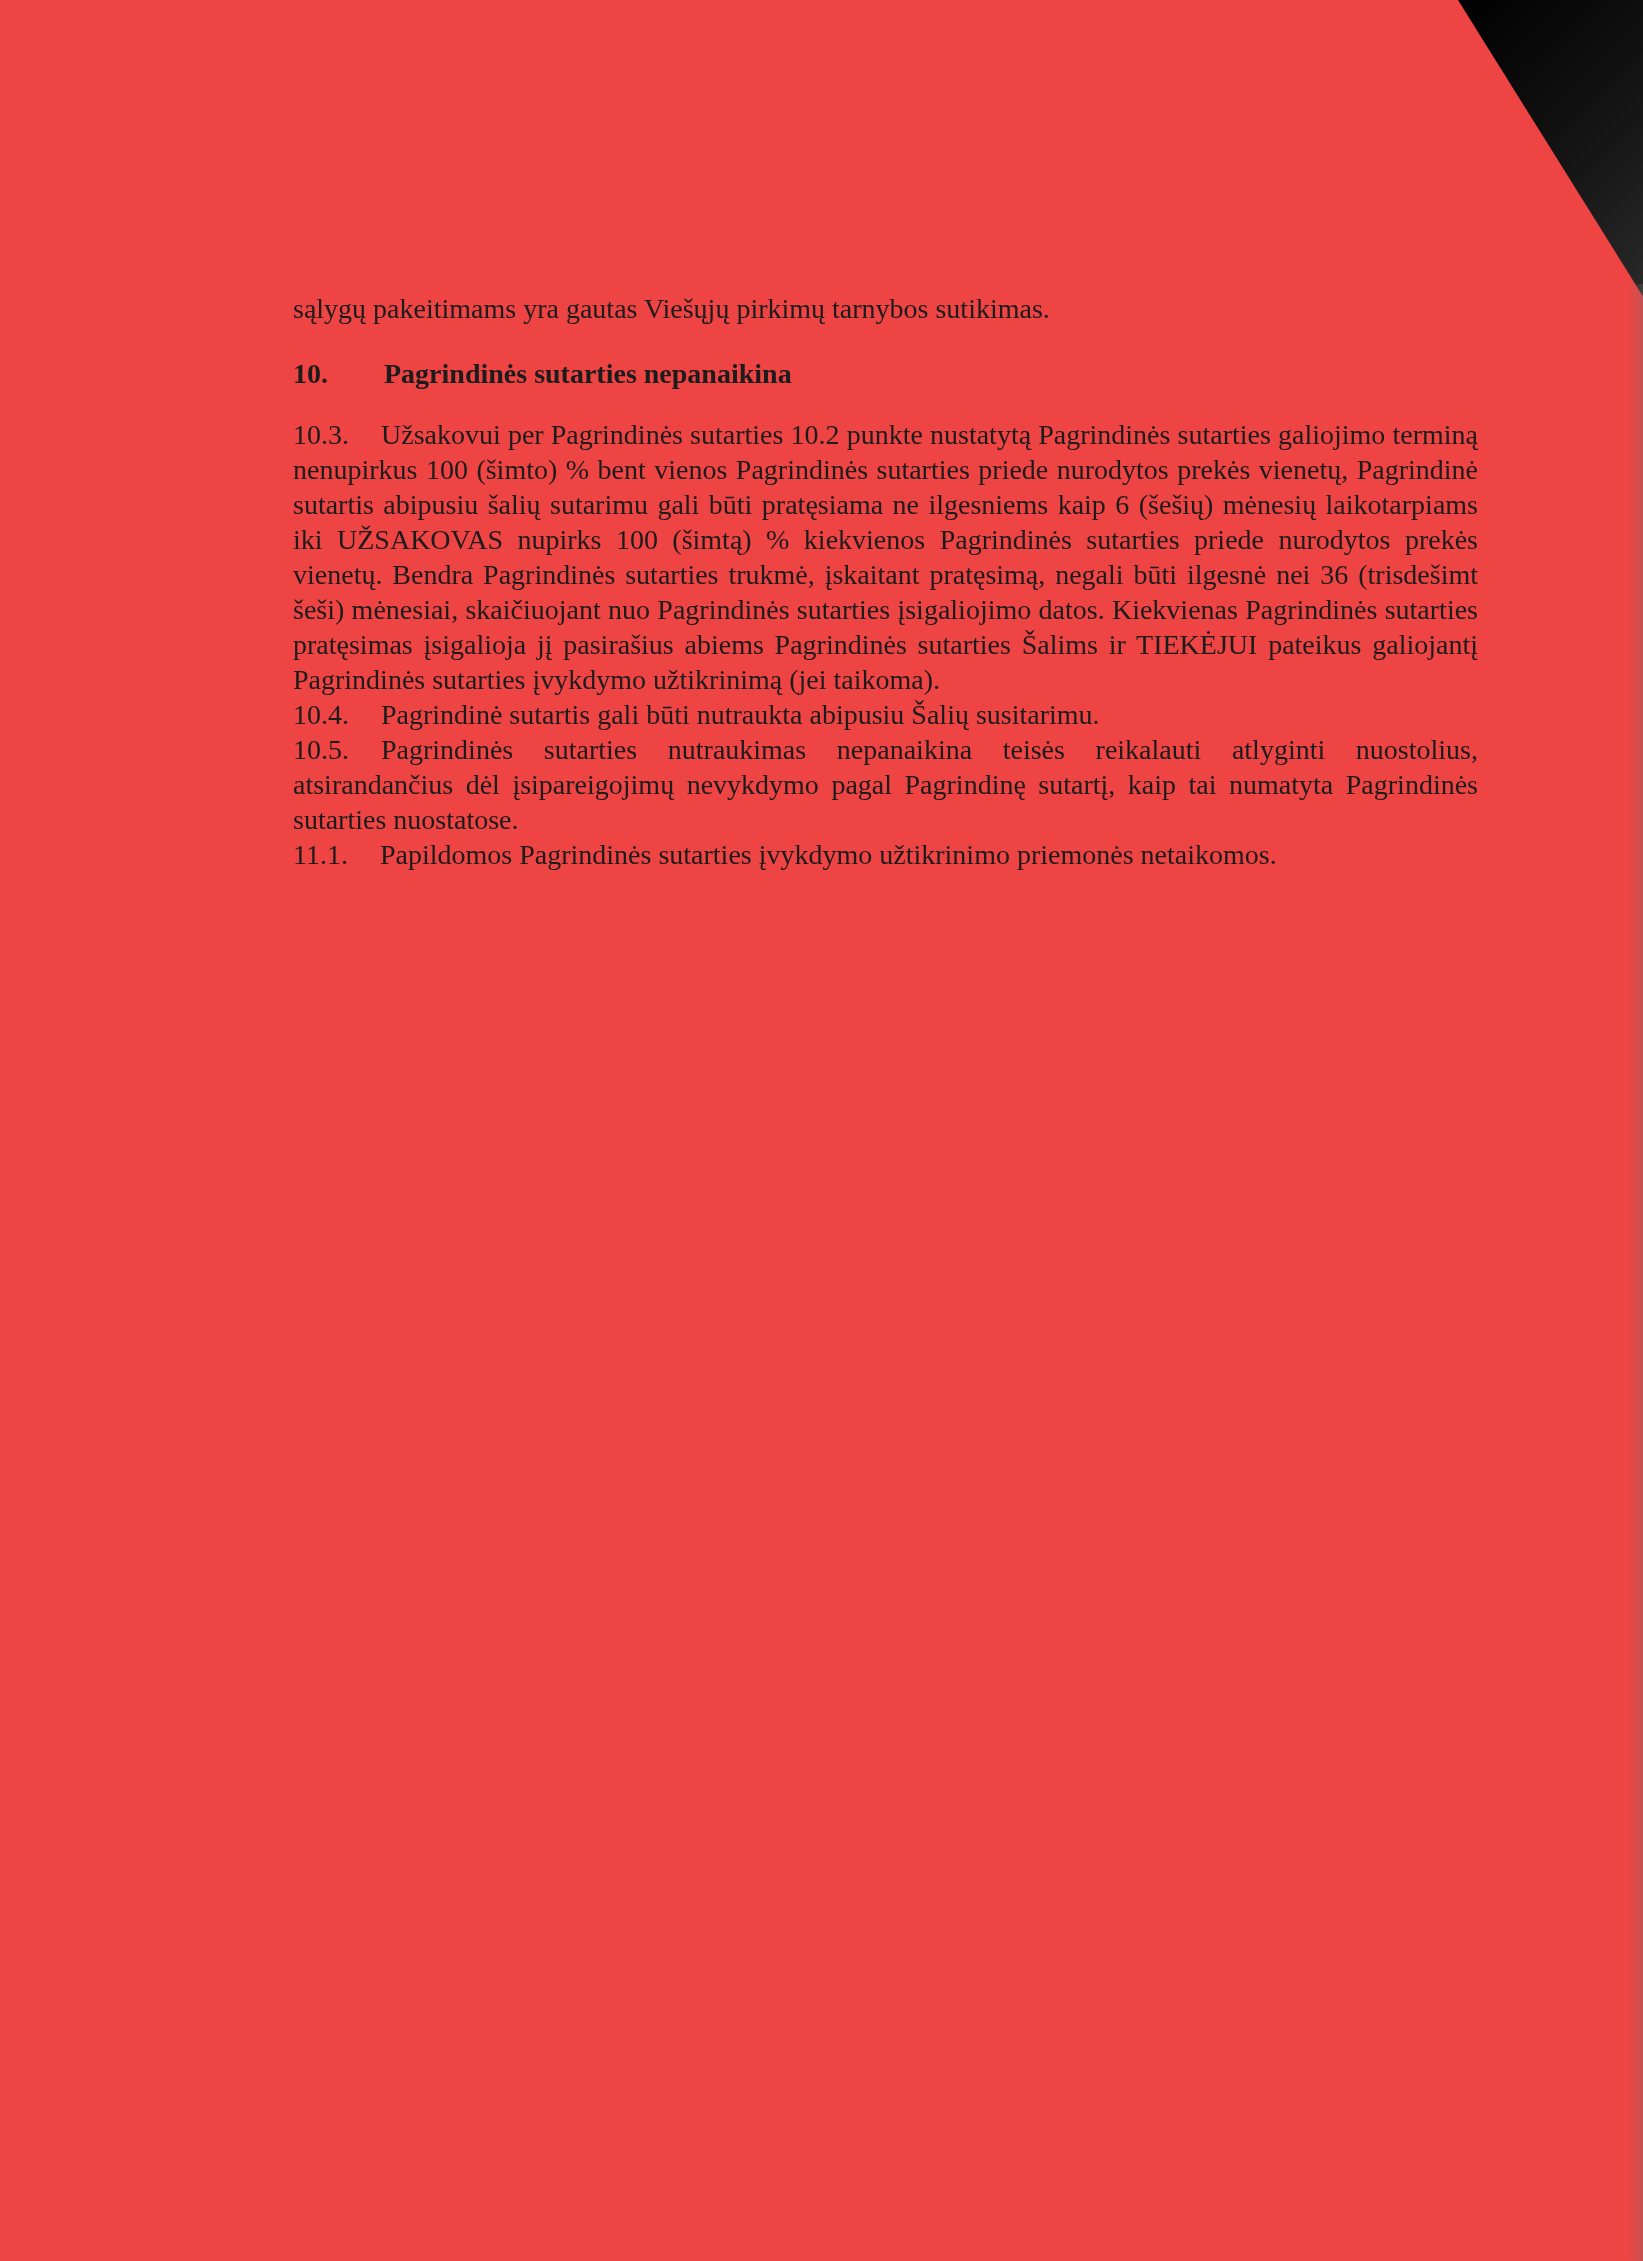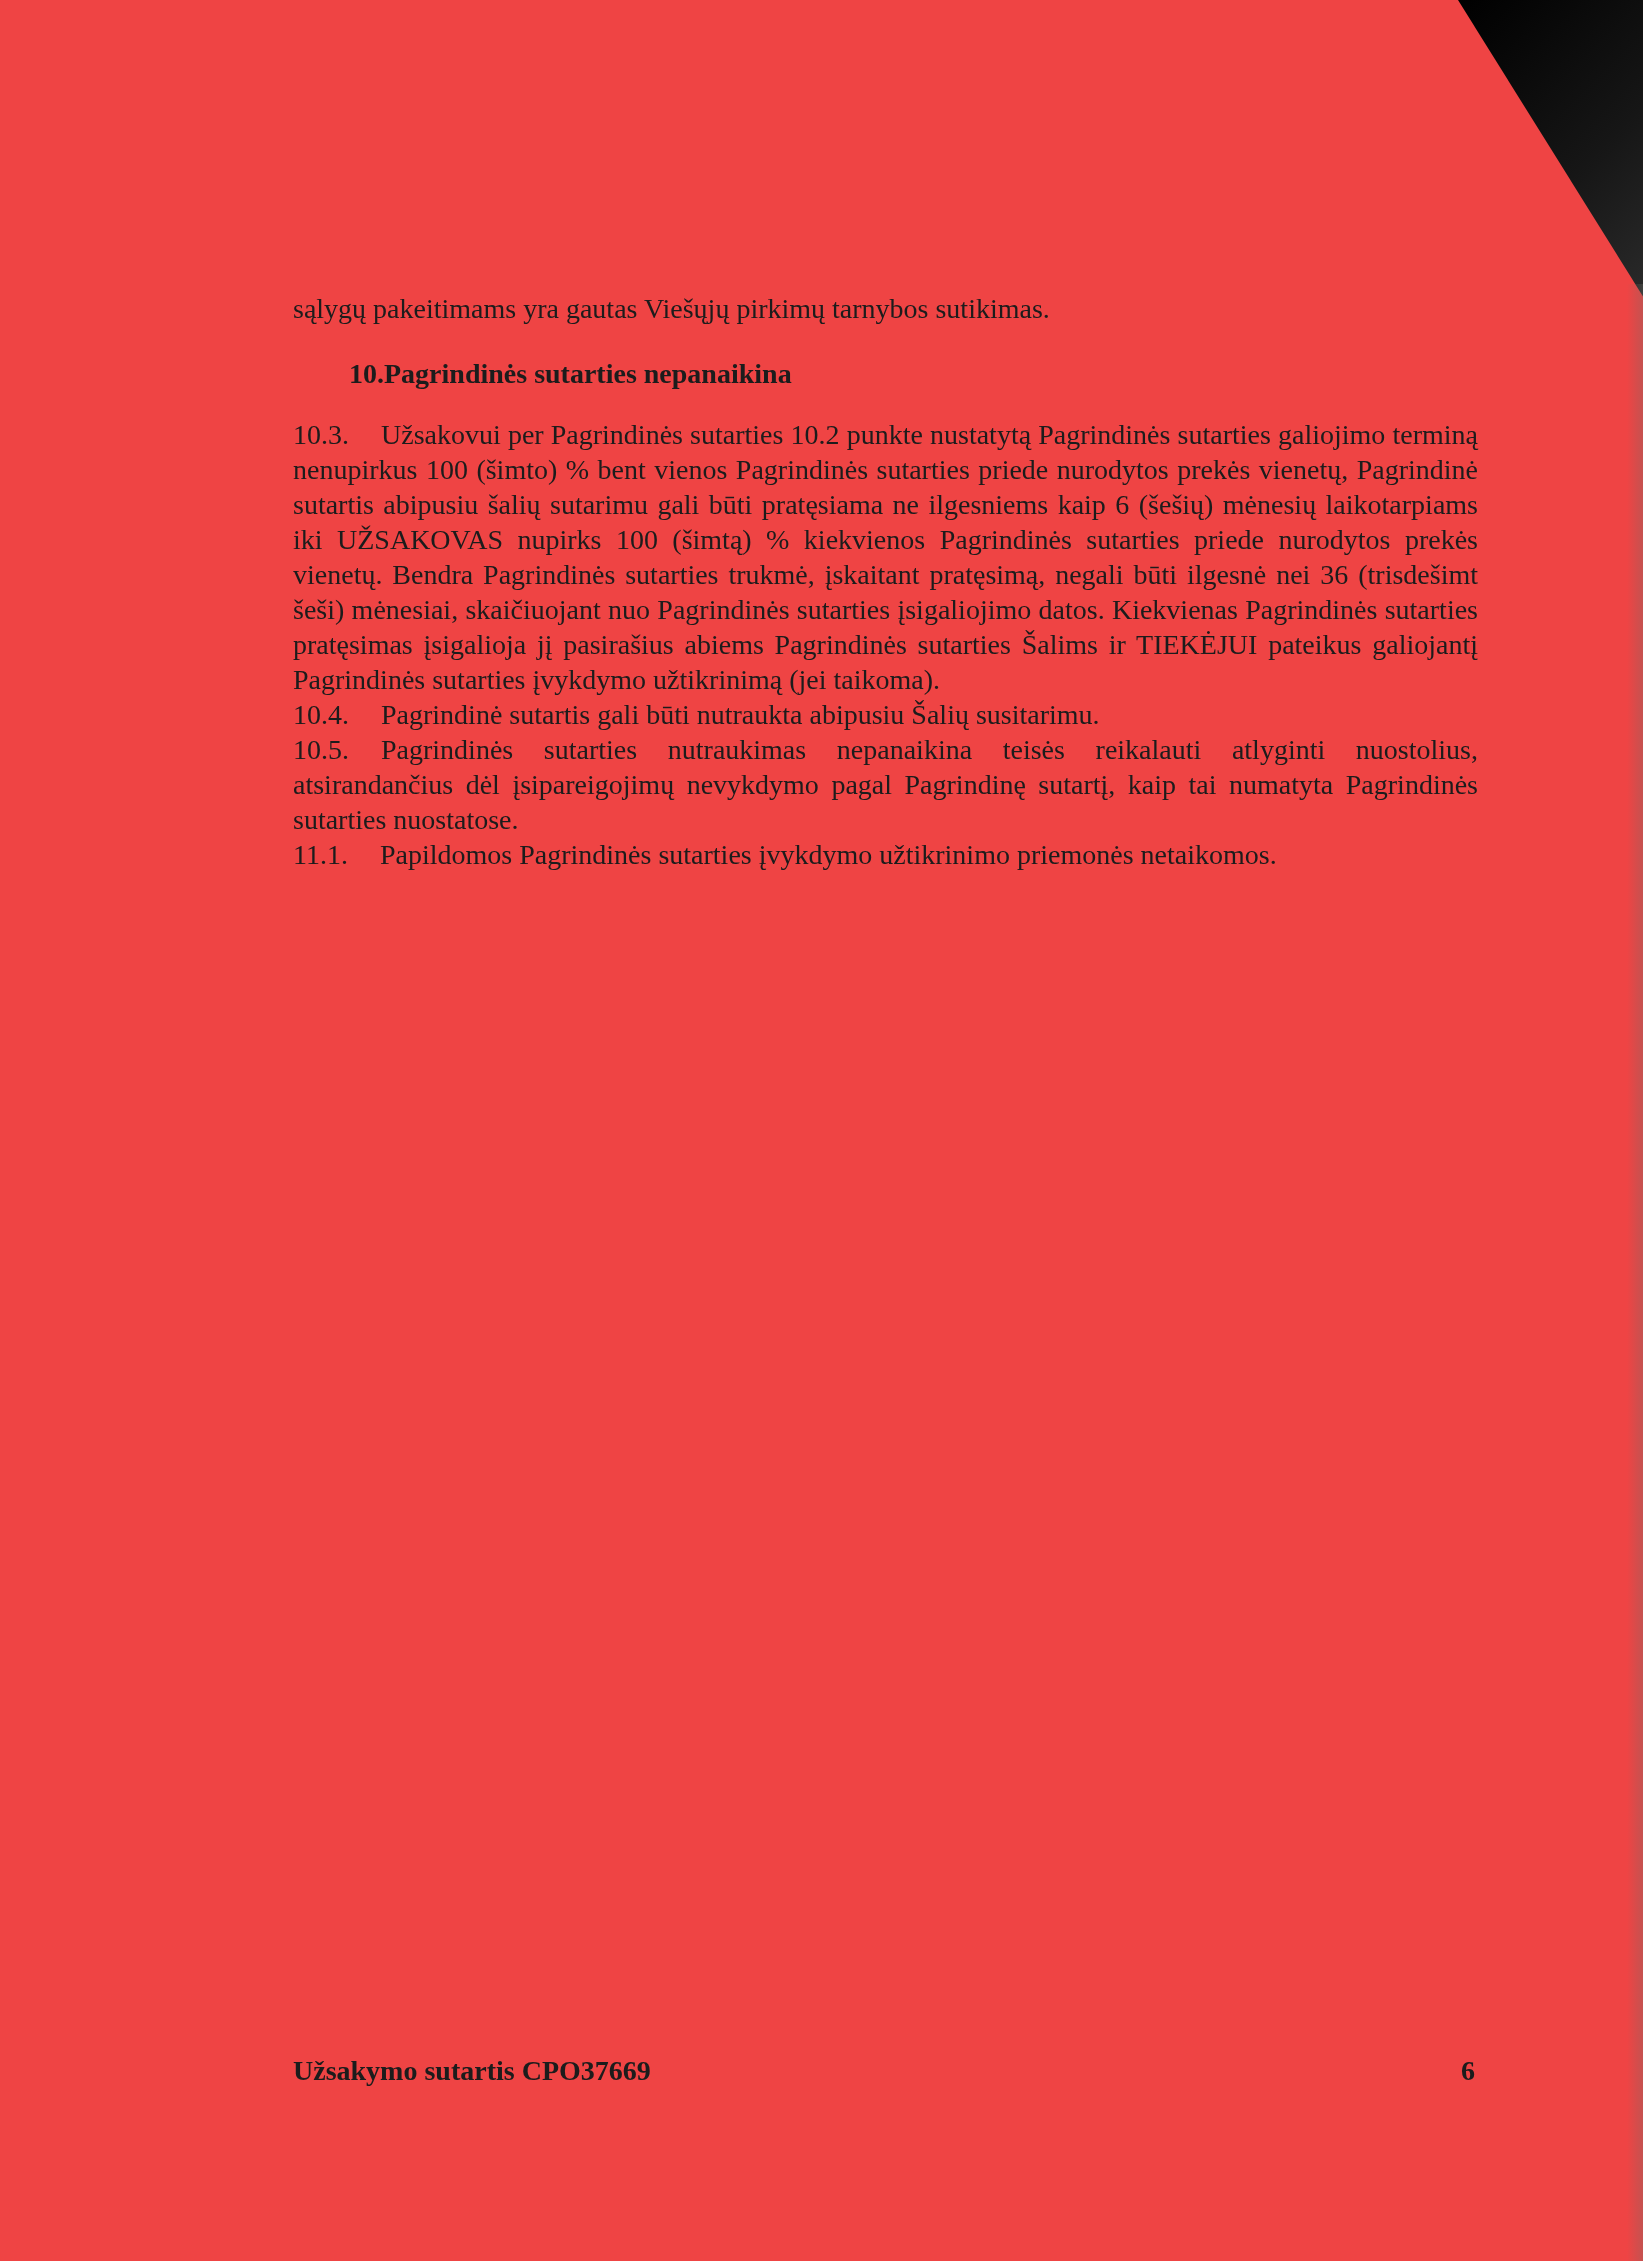--- a/index.html
+++ b/index.html
@@ -48,21 +48,20 @@
   }
   .section-heading {
     font-size: 28px;
     line-height: 35px;
     font-weight: bold;
     margin: 30px 0 26.4px 0;
   }
   .h-num {
     display: inline-block;
     min-width: 91px;
-    text-align: right;
   }
   .clause {
     font-size: 28px;
     line-height: 35px;
     margin: 0;
     text-align: justify;
   }
   .c-num {
     margin-right: 32px;
   }
@@ -111,19 +110,15 @@
       <span class="c-num">10.5.</span><span>Pagrindinės sutarties nutraukimas nepanaikina teisės reikalauti atlyginti nuostolius, atsirandančius dėl įsipareigojimų nevykdymo pagal Pagrindinę sutartį, kaip tai numatyta Pagrindinės sutarties nuostatose.</span>
     </p>
 
 
     <p class="clause">
       <span class="c-num">11.1.</span><span>Papildomos Pagrindinės sutarties įvykdymo užtikrinimo priemonės netaikomos.</span>
     </p>
 
   </div>
 
-  <div class="footer">
-    <span>Užsakymo sutartis CPO37669</span>
-    <span>6</span>
-  </div>
 
 </div>
 
 
 </body></html>

